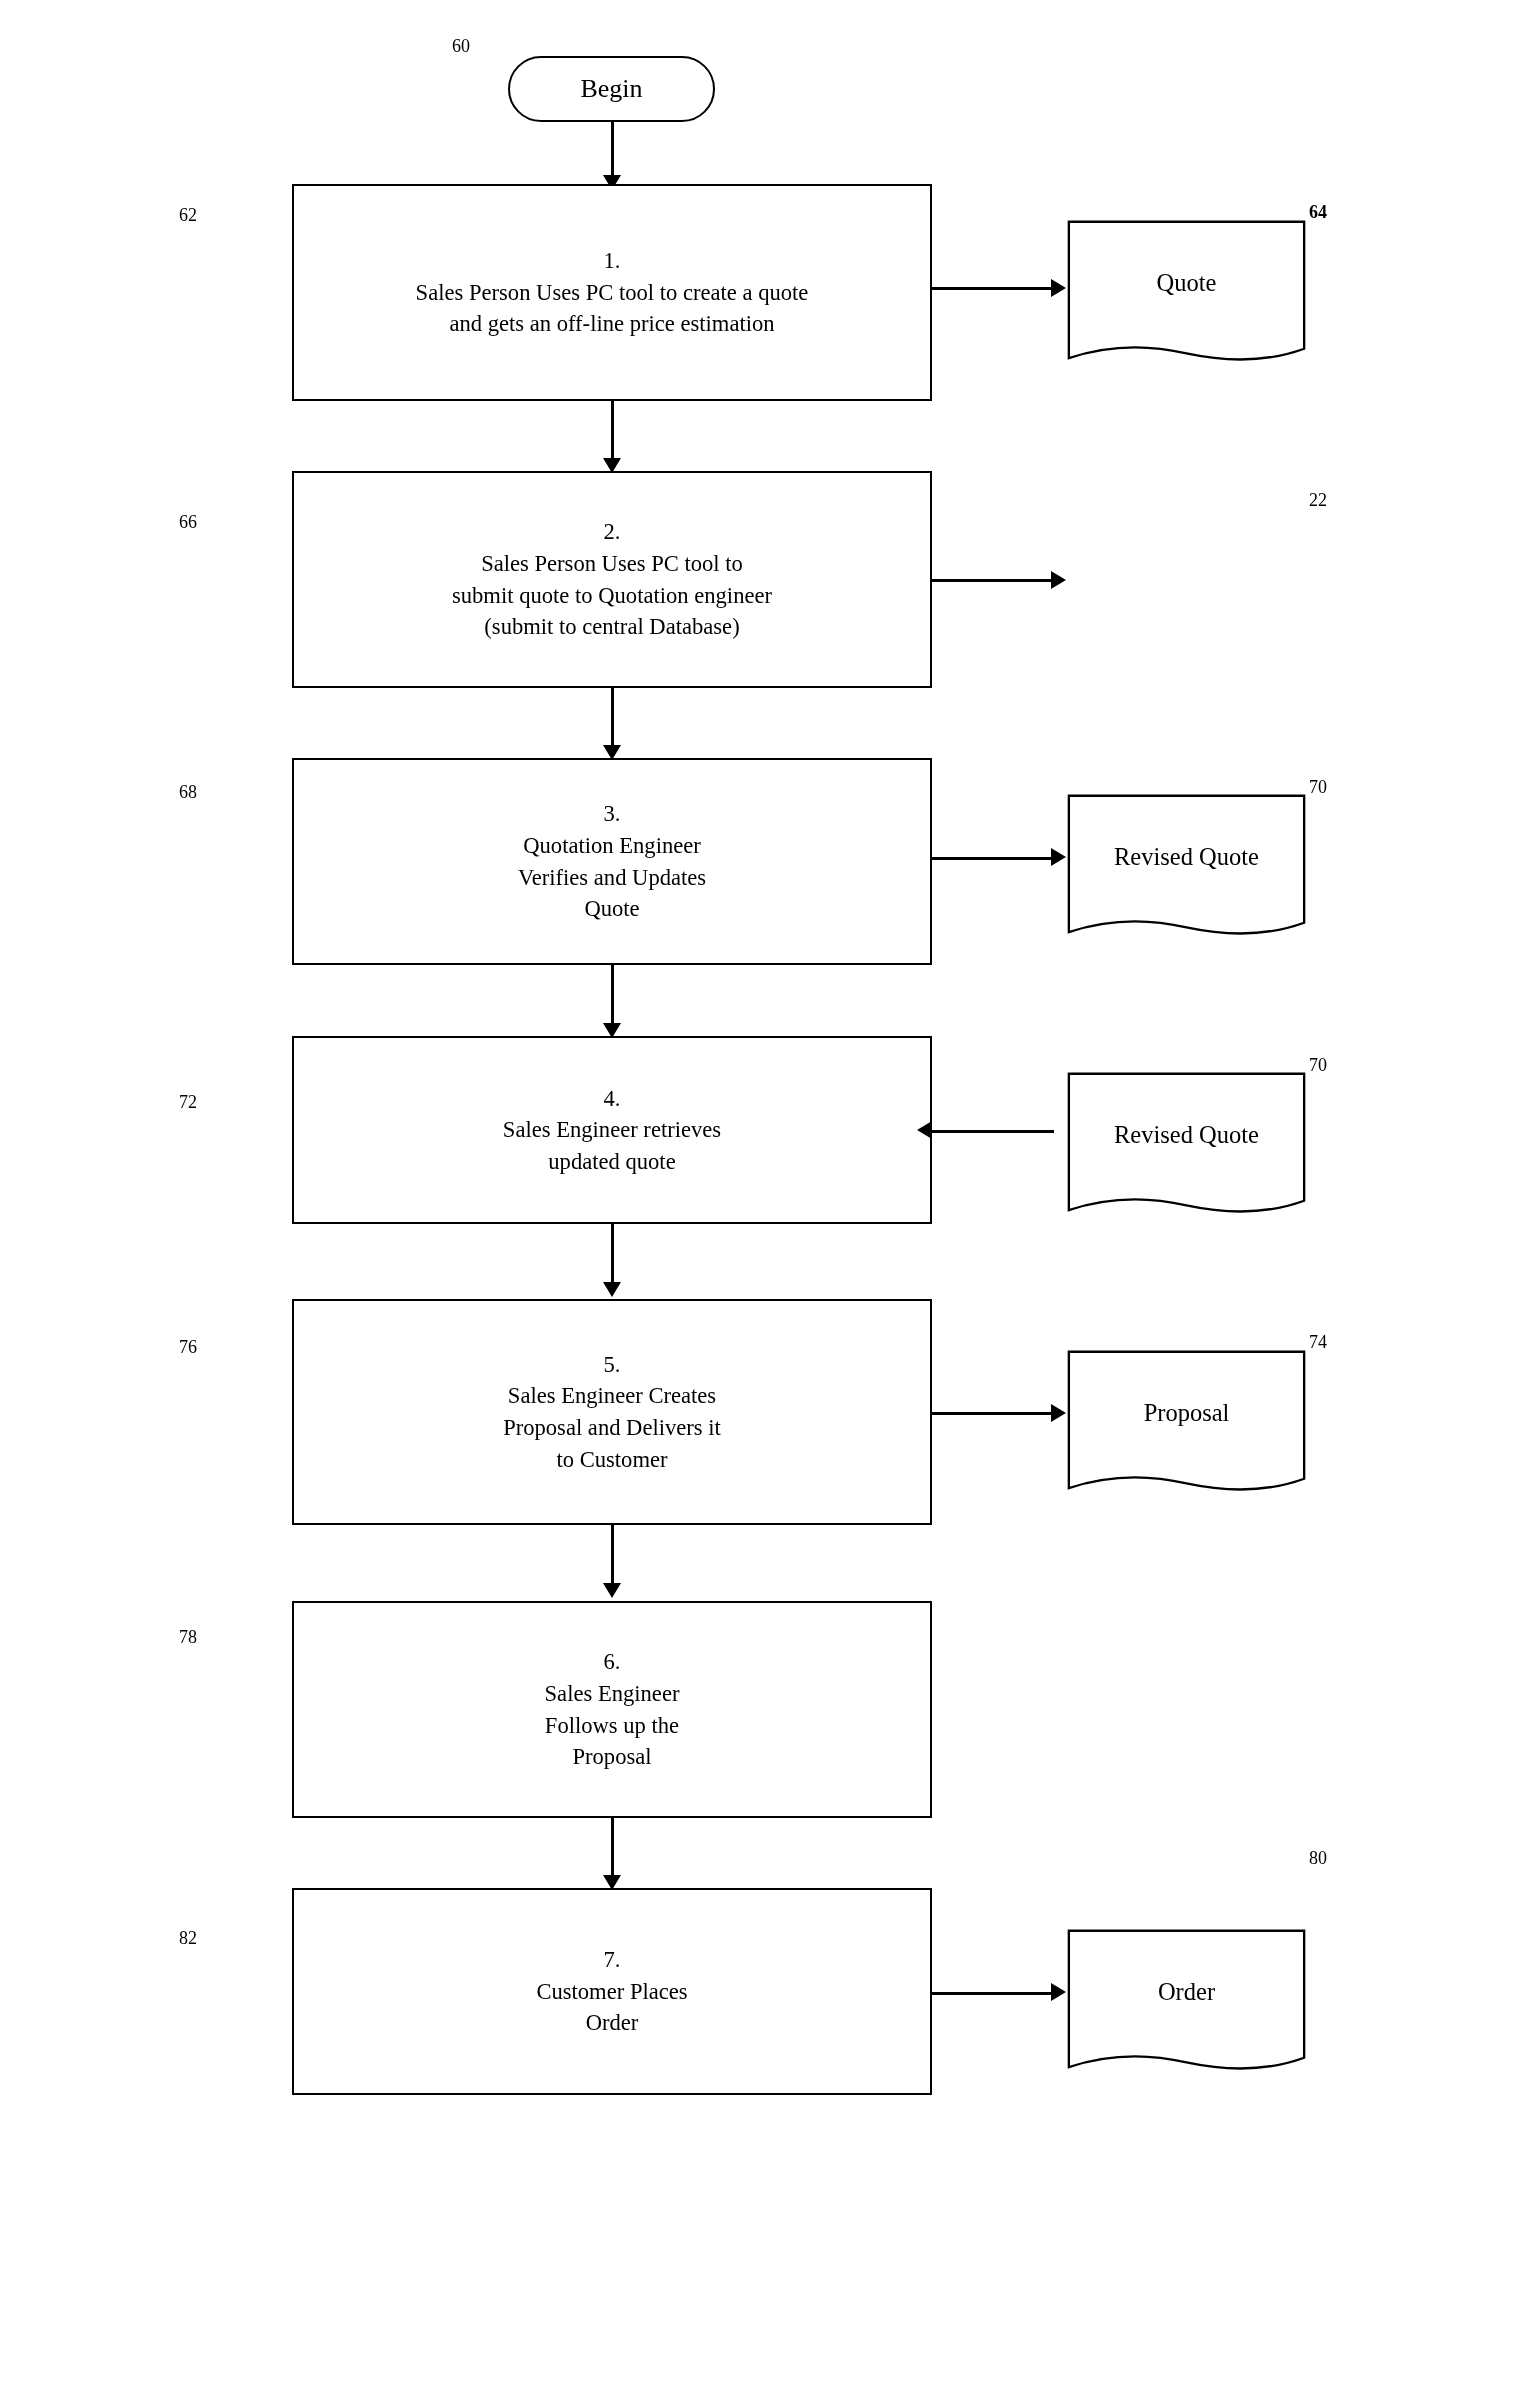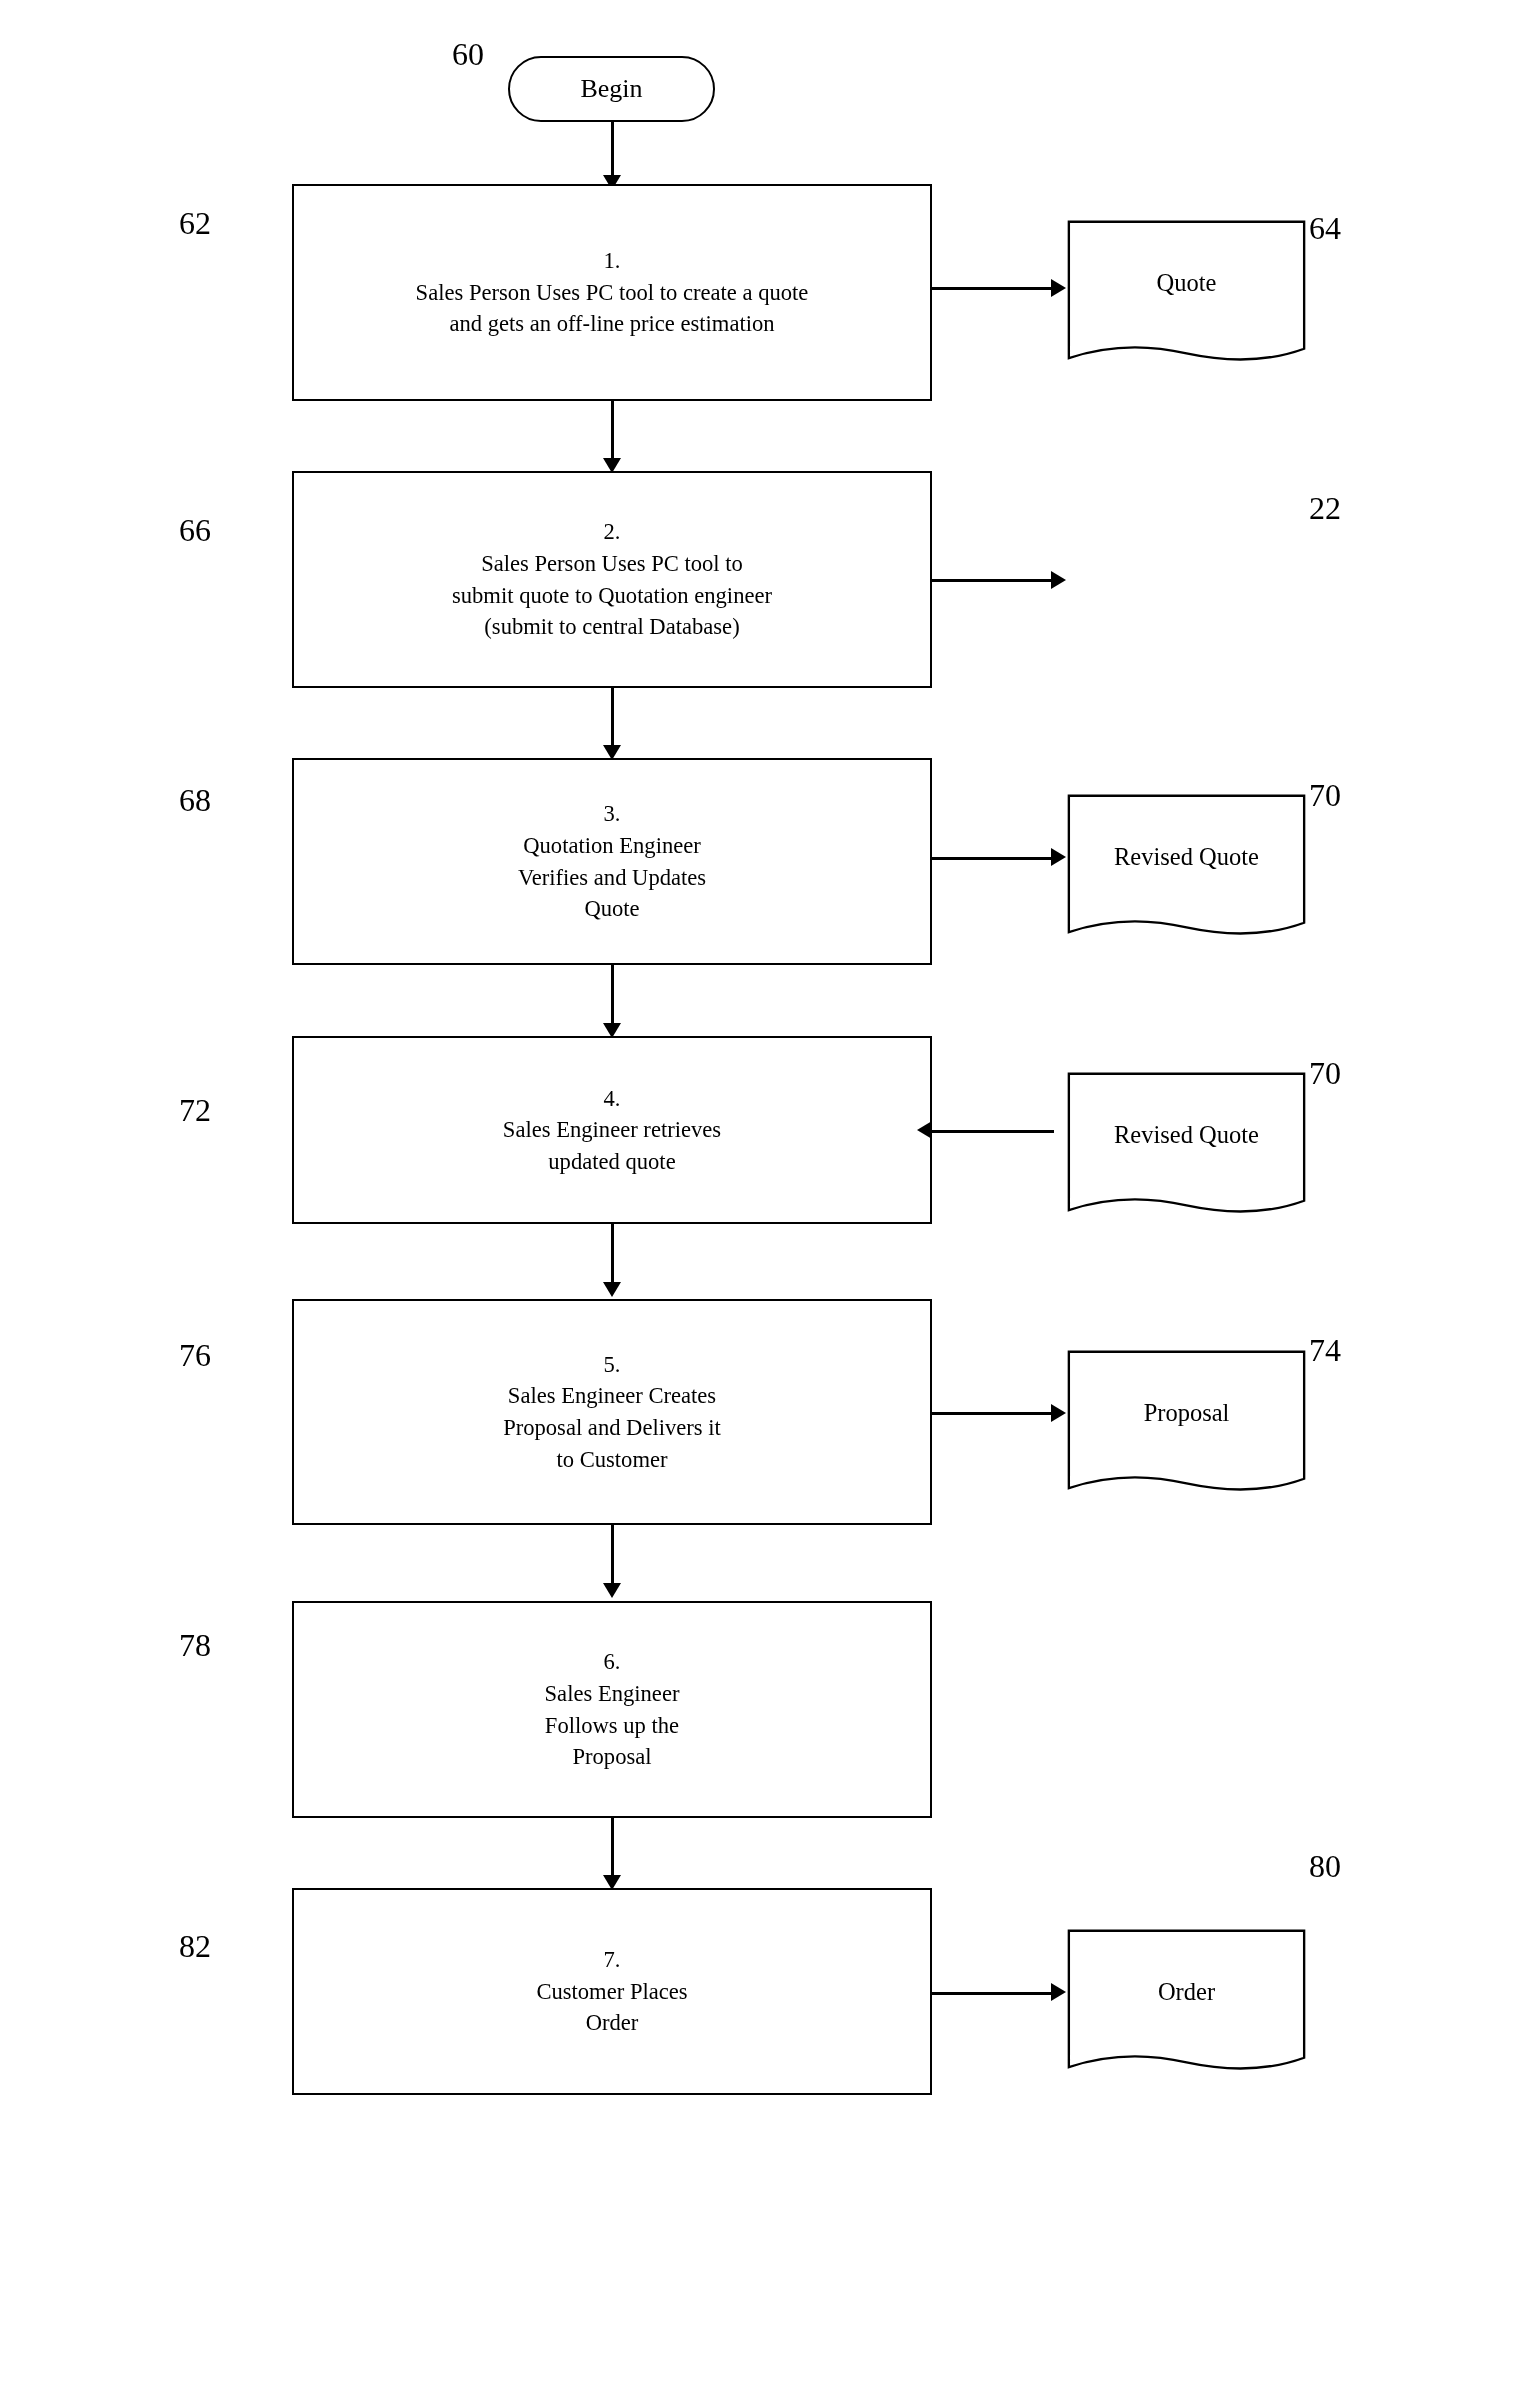--- a/index.html
+++ b/index.html
@@ -51,21 +51,21 @@
     }
     .doc-label {
       position: absolute;
       text-align: center;
       font-size: 22.6px;
       width: 100%;
     }
     
     .side-label {
       position: absolute;
-      font-size: 32px;
+      font-size: 18px;
     }
     
     .arrowhead-down {
       position: absolute;
       width: 0;
       height: 0;
       border-left: 9.4px solid transparent;
       border-right: 9.4px solid transparent;
       border-top: 15px solid #000;
     }
@@ -111,21 +111,21 @@
 
   <div class="connector" style="left:932px; top:287px; width:122px; height:2.8px;"></div>
   <div class="arrowhead-right" style="left:1051px; top:279px;"></div>
 
   <div class="doc-shape" style="left:1064px; top:217px;">
     <svg width="245" height="160" viewBox="0 0 260 170">
       <path d="M5,5 L255,5 L255,140 Q200,160 130,145 Q65,130 5,150 Z" fill="white" stroke="black" stroke-width="2.5"></path>
     </svg>
     <div class="doc-label" style="top:52px; font-size:24.5px;">Quote</div>
   </div>
-  <div class="side-label" style="left:1309px; top:210px;">64</div>
+  <div class="side-label" style="left:1309px; top:202px;font-weight:bold;">64</div>
 
   <div class="connector" style="left:611px; top:400px; width:2.8px; height:61px;"></div>
   <div class="arrowhead-down" style="left:603px; top:458px;"></div>
 
   <div class="side-label" style="left:179px; top:512px;">66</div>
   <div class="process-box" style="left:292px; top:471px; width:640px; height:217px; padding:9.4px;">
     <span>2.<br>Sales Person Uses PC tool to<br>submit quote to Quotation engineer<br>(submit to central Database)</span>
   </div>
 
   <div class="connector" style="left:932px; top:579px; width:122px; height:2.8px;"></div>

